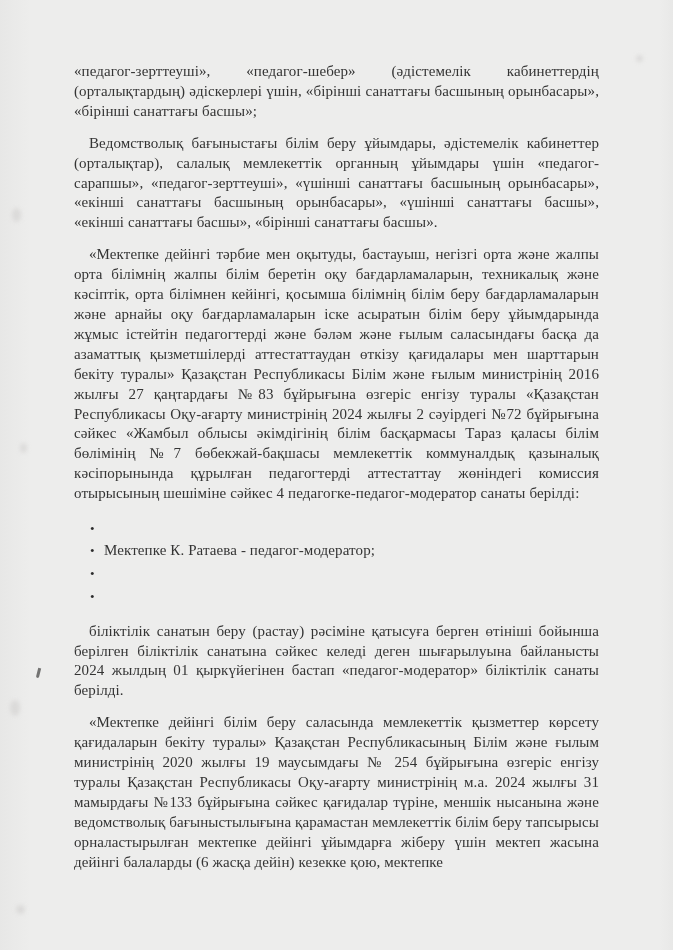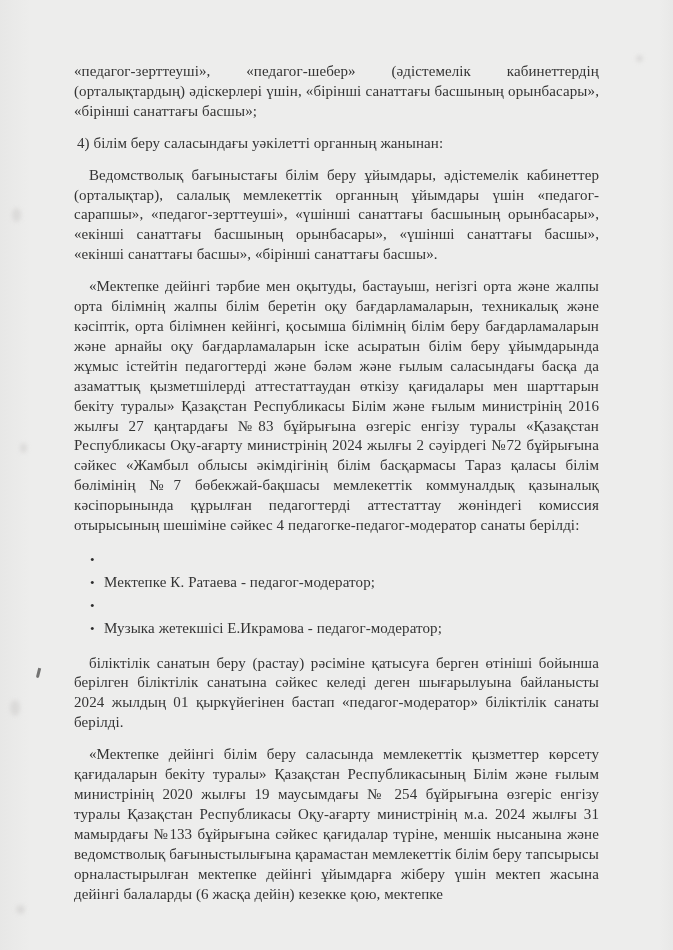--- a/index.html
+++ b/index.html
@@ -81,41 +81,39 @@
 </style>
 </head>
 <body style="background: rgb(237, 237, 236);">
 
 <div class="page">
 
   <div class="doc" style="color: rgb(52, 52, 52);">
 
     <p class="deep">«педагог-зерттеуші», «педагог-шебер» (әдістемелік кабинеттердің (орталықтардың) әдіскерлері үшін, «бірінші санаттағы басшының орынбасары», «бірінші санаттағы басшы»;</p>
 
-    <p class="item4">4) білім беру саласындағы уәкілетті органның жанынан:</p>
 
 
     <p class="para">Ведомстволық бағыныстағы білім беру ұйымдары, әдістемелік кабинеттер (орталықтар), салалық мемлекеттік органның ұйымдары үшін «педагог-сарапшы», «педагог-зерттеуші», «үшінші санаттағы басшының орынбасары», «екінші санаттағы басшының орынбасары», «үшінші санаттағы басшы», «екінші санаттағы басшы», «бірінші санаттағы басшы».</p>
 
     <p class="para">«Мектепке дейінгі тәрбие мен оқытуды, бастауыш, негізгі орта және жалпы орта білімнің жалпы білім беретін оқу бағдарламаларын, техникалық және кәсіптік, орта білімнен кейінгі, қосымша білімнің білім беру бағдарламаларын және арнайы оқу бағдарламаларын іске асыратын білім беру ұйымдарында жұмыс істейтін педагогтерді және бәләм және ғылым саласындағы басқа да азаматтық қызметшілерді аттестаттаудан өткізу қағидалары мен шарттарын бекіту туралы» Қазақстан Республикасы Білім және ғылым министрінің 2016 жылғы 27 қаңтардағы №83 бұйрығына өзгеріс енгізу туралы «Қазақстан Республикасы Оқу-ағарту министрінің 2024 жылғы 2 сәуірдегі №72 бұйрығына сәйкес «Жамбыл облысы әкімдігінің білім басқармасы Тараз қаласы білім бөлімінің №7 бөбекжай-бақшасы мемлекеттік коммуналдық қазыналық кәсіпорынында құрылған педагогтерді аттестаттау жөніндегі комиссия отырысының шешіміне сәйкес 4 педагогке-педагог-модератор санаты берілді:</p>
 
     <div class="bullets">
       <div class="bullet-row">
         <span class="bullet-dot">•</span>
       </div>
       <div class="bullet-row">
         <span class="bullet-dot">•</span>
         <span>Мектепке К. Ратаева - педагог-модератор;</span>
       </div>
       <div class="bullet-row">
         <span class="bullet-dot">•</span>
       </div>
       <div class="bullet-row">
         <span class="bullet-dot">•</span>
-        <span>Музыка жетекшісі Е.Икрамова - педагог-модератор;</span>
       </div>
     </div>
 
     <p class="para">біліктілік санатын беру (растау) рәсіміне қатысуға берген өтініші бойынша берілген біліктілік санатына сәйкес келеді деген шығарылуына байланысты 2024 жылдың 01 қыркүйегінен бастап «педагог-модератор» біліктілік санаты берілді.</p>
 
 
     <p class="para">«Мектепке дейінгі білім беру саласында мемлекеттік қызметтер көрсету қағидаларын бекіту туралы» Қазақстан Республикасының Білім және ғылым министрінің 2020 жылғы 19 маусымдағы № 254 бұйрығына өзгеріс енгізу туралы Қазақстан Республикасы Оқу-ағарту министрінің м.а. 2024 жылғы 31 мамырдағы №133 бұйрығына сәйкес қағидалар түріне, меншік нысанына және ведомстволық бағыныстылығына қарамастан мемлекеттік білім беру тапсырысы орналастырылған мектепке дейінгі ұйымдарға жіберу үшін мектеп жасына дейінгі балаларды (6 жасқа дейін) кезекке қою, мектепке</p>
 
   </div>
 

